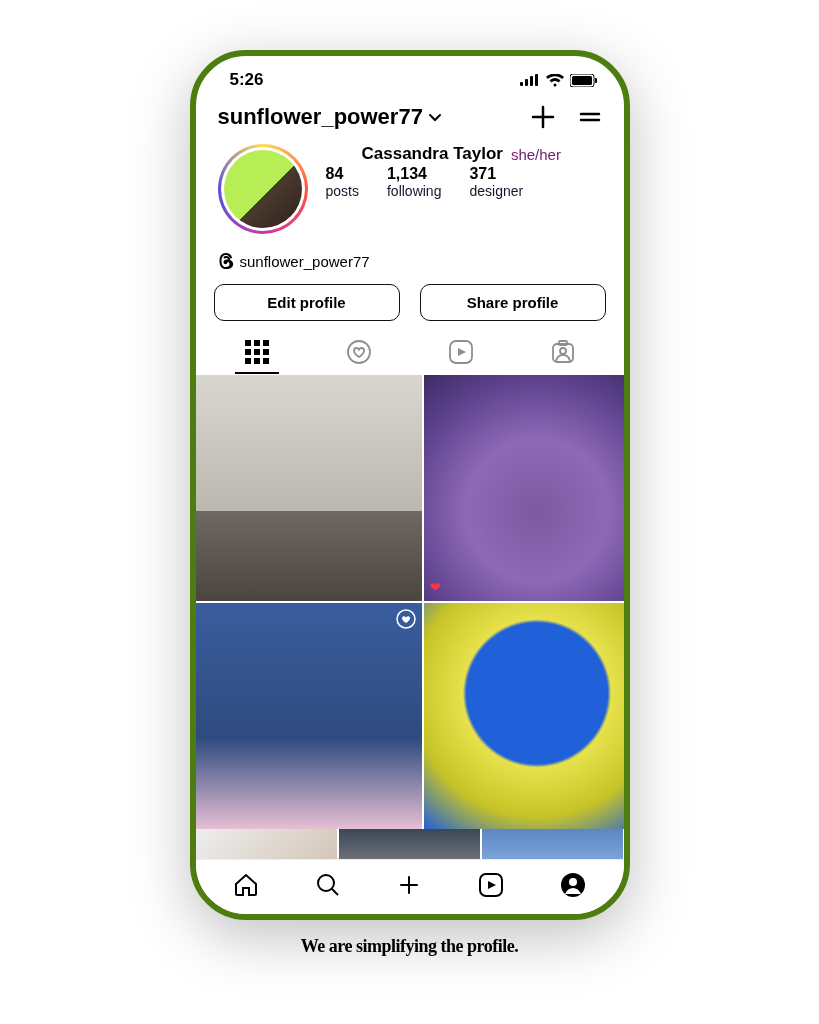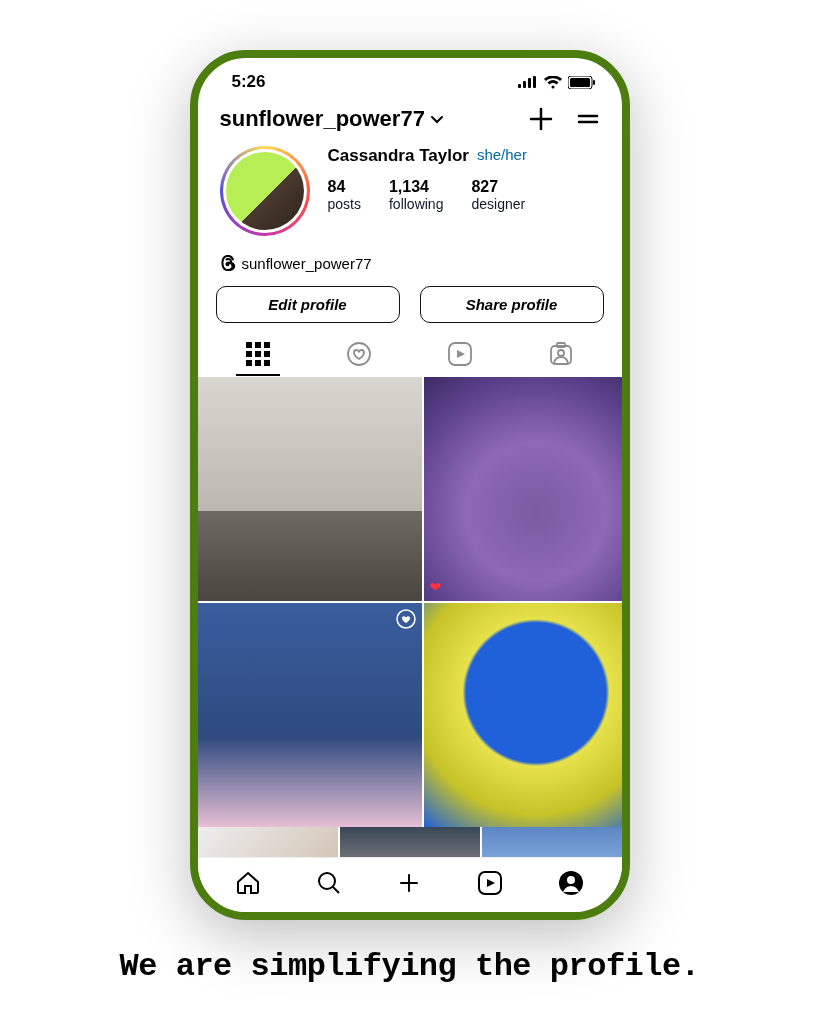--- a/index.html
+++ b/index.html
@@ -10,21 +10,21 @@
     font-family: -apple-system, BlinkMacSystemFont, "Segoe UI", Helvetica, Arial, sans-serif;
     display: flex;
     flex-direction: column;
     align-items: center;
     justify-content: flex-start;
     padding-top: 50px;
   }
   .phone-frame {
     width: 440px;
     height: 870px;
-    border: 8px solid #4d7c0f;
+    border: 6px solid #4d7c0f;
     border-radius: 56px;
     box-shadow: 0 16px 60px rgba(0,0,0,0.25);
     overflow: hidden;
     background: #fff;
     position: relative;
     display: flex;
     flex-direction: column;
   }
   .status-bar {
     display: flex;
@@ -50,30 +50,30 @@
     background: conic-gradient(#fd5 0deg,#ff543e 90deg,#c837ab 180deg,#5851DB 270deg,#fd5 360deg);
     padding: 3px;
   }
   .avatar-inner {
     width: 100%; height: 100%; border-radius: 50%; background:#fff; padding:3px;
   }
   .avatar-img {
     width:100%; height:100%; border-radius:50%;
     background: linear-gradient(135deg,#b7ed55 0%,#b7ed55 55%,#4a3a2f 55%,#2d221c 100%);
   }
-  .name-row { display:flex; align-items:flex-start; gap:8px; }
+  .name-row { display:flex; align-items:center; gap:8px;margin-left:36px; }
   .display-name { font-weight:600; font-size:17px; }
-  .pronouns { color:#0369a1; font-size:15px; }
-  .stats-row { display:flex; gap:28px; margin-top:12px; }
+  .pronouns { color:#701a75; font-size:15px; }
+  .stats-row { display:flex; gap:28px; margin-top:1px; }
   .stat { display:flex; flex-direction:column; }
   .stat-num { font-weight:600; font-size:16px; }
   .stat-lbl { font-size:14px; color:#0f172a; }
   .bio { padding: 10px 22px 0 22px; font-size:15px; line-height:1.35; }
   .threads-row { display:flex; align-items:center; gap:6px; padding:8px 22px 0 22px; font-size:15px; font-weight:500; }
-  .buttons-row { display:flex; gap:20px; padding:14px 18px 0 18px;font-style:italic; }
+  .buttons-row { display:flex; gap:20px; padding:14px 18px 0 18px; }
   .pill-btn {
     flex:1; border:1.5px solid #111; border-radius:10px; padding:9px 0;
     font-weight:600; font-size:15px; background:#fff; text-align:center;
   }
   .tabs-row {
     display:flex; justify-content:space-around; align-items:center;
     padding:18px 10px 0 10px;
   }
   .tab { width:32px; display:flex; justify-content:center; position:relative; padding-bottom:10px; }
   .tab.active::after {
@@ -94,24 +94,24 @@
   .c8 { background: linear-gradient(180deg,#3a4758 0%,#6c6f75 100%); }
   .c9 { background: linear-gradient(180deg,#5b86c4 0%,#7aa3d8 100%); }
   .row3 .cell { height:30px; aspect-ratio:auto; }
   .post-badge { position:absolute; top:6px; right:6px; }
   .like-badge { position:absolute; bottom:6px; left:6px; color:#ff3040; font-size:14px; }
   .bottom-nav {
     display:flex; justify-content:space-around; align-items:center;
     padding:12px 10px 16px 10px; border-top:1px solid #eee; background:#fff;
   }
   .caption {
-    margin-top: 28px;
-    font-family: Liberation Mono, monospace;
+    margin-top: 16px;
+    font-family: Liberation Serif, serif;
     font-weight: 900;
-    font-size: 32px;
+    font-size: 18px;
     letter-spacing: -0.5px;
   }
 </style>
 </head>
 <body>
 
 <div class="phone-frame">
 
   <div class="status-bar">
     <span>5:26</span>
@@ -164,21 +164,21 @@
       <div class="stats-row">
         <div class="stat">
           <span class="stat-num">84</span>
           <span class="stat-lbl">posts</span>
         </div>
         <div class="stat">
           <span class="stat-num">1,134</span>
           <span class="stat-lbl">following</span>
         </div>
         <div class="stat">
-          <span class="stat-num">827</span>
+          <span class="stat-num">371</span>
           <span class="stat-lbl">designer</span>
         </div>
       </div>
     </div>
   </div>
 
   <div class="bio">
   </div>
 
   <div class="threads-row">

